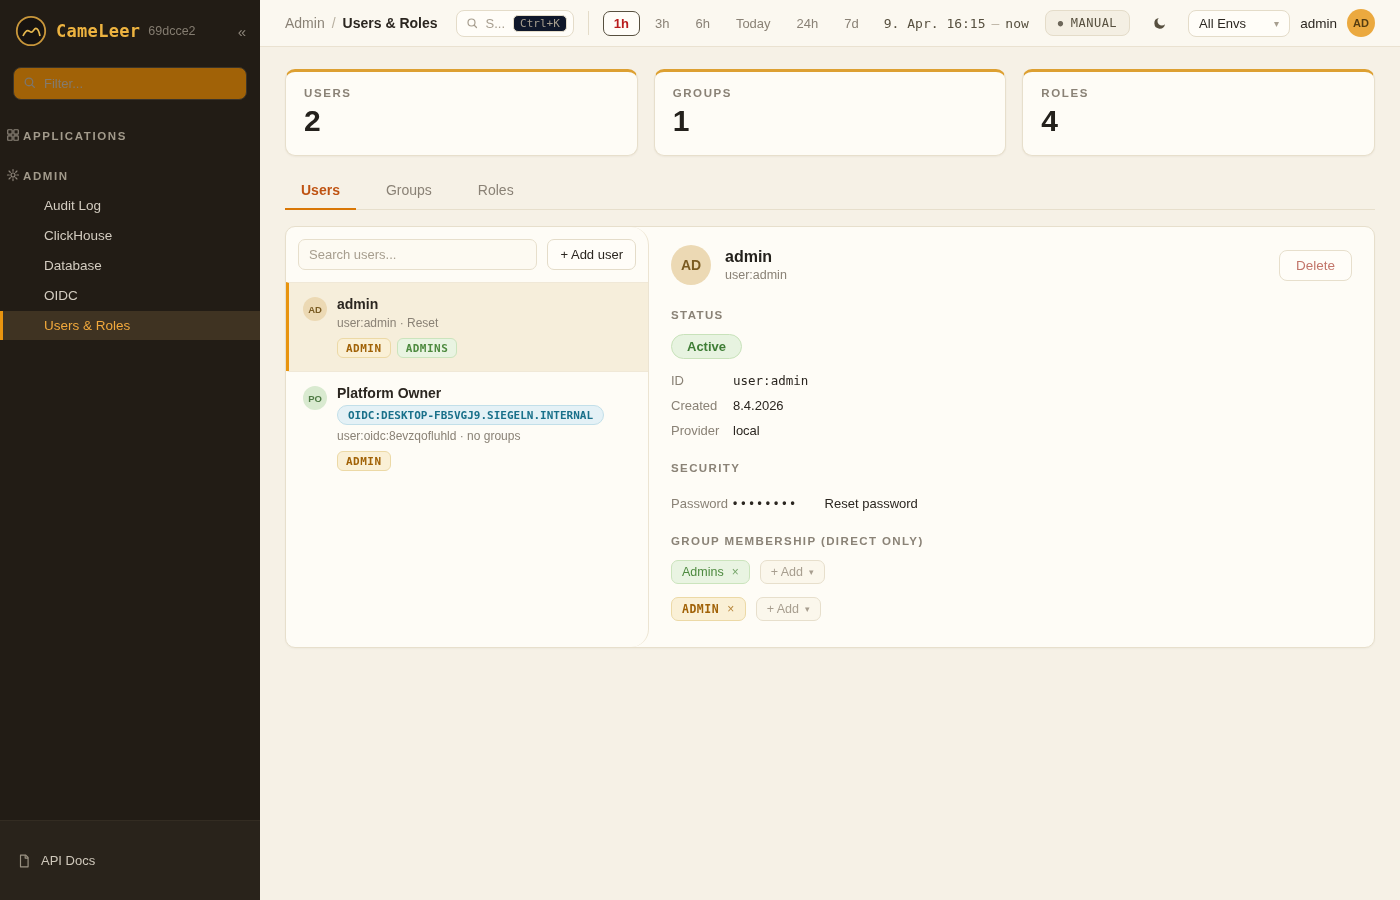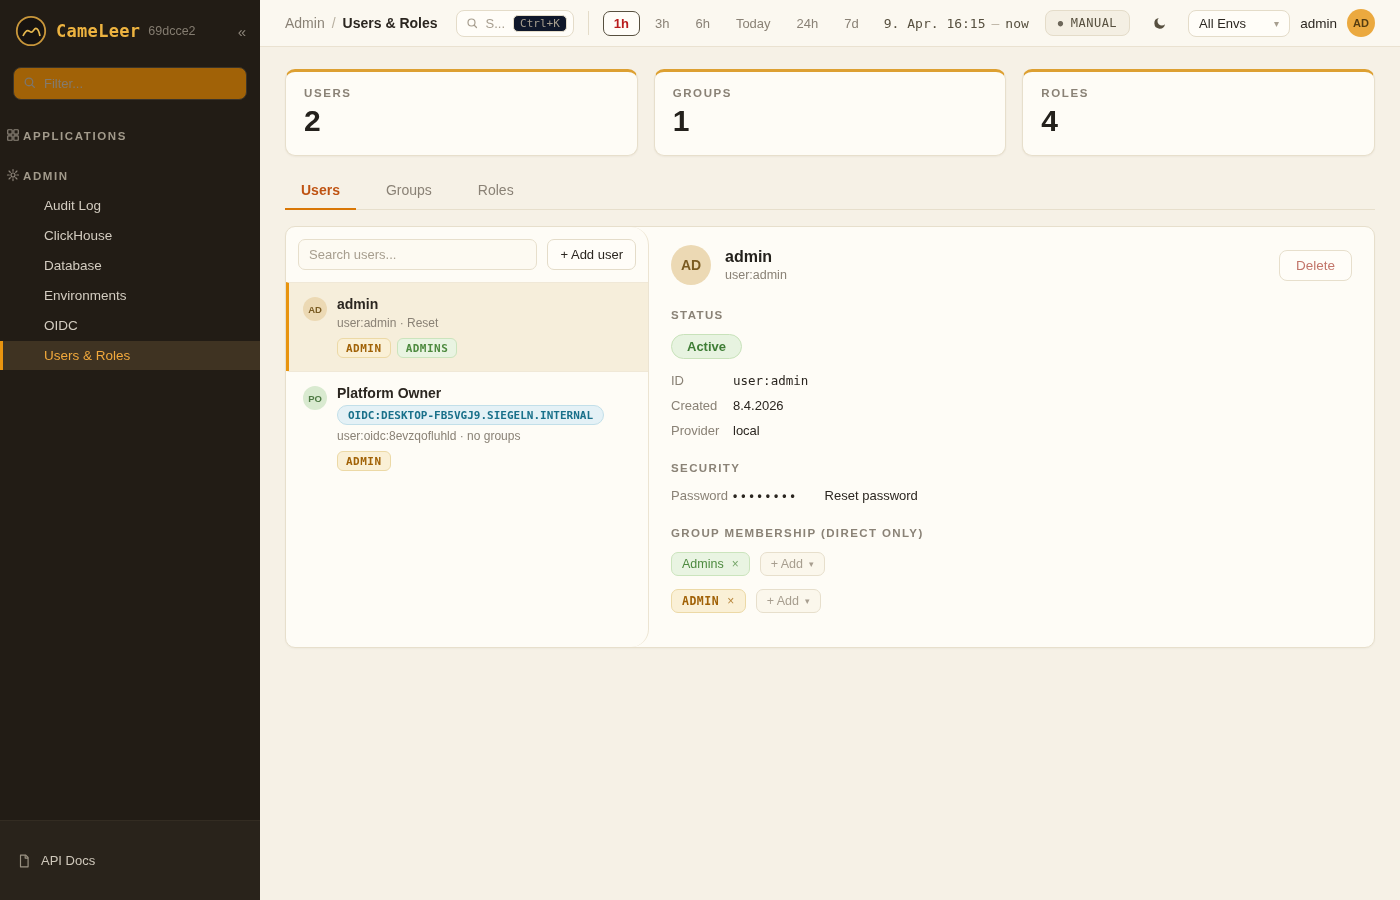--- a/index.html
+++ b/index.html
@@ -88,21 +88,21 @@
   .detail-sub { font-size:12.5px; color:#8a8276; margin-top:2px; }
   .delete-btn { margin-left:auto; border:1px solid #e7dfcc; background:#fffdf8; color:#c2756a; padding:7px 16px; border-radius:8px; font-size:13.5px; cursor:pointer; }
   .sec-heading { margin-top:24px; font-size:11.5px; letter-spacing:1.4px; color:#8a8276; font-weight:bold; }
   .status-badge { display:inline-block; margin-top:13px; background:#e7f3e0; border:1px solid #c8e2ba; color:#3e7d35; padding:4px 15px; border-radius:14px; font-size:13px; font-weight:bold; }
   .fields { margin-top:14px; }
   .field-row { display:flex; font-size:13px; margin-top:10px; align-items:baseline; }
   .field-row:first-child { margin-top:0; }
   .field-label { width:62px; flex-shrink:0; color:#8a8276; }
   .field-value { color:#2b2620; }
   .field-value.mono { font-size:12.5px; }
-  .pw-row { display:flex; align-items:center; margin-top:14px; font-size:13px; }
+  .pw-row { display:flex; align-items:flex-start; margin-top:22px; font-size:13px; }
   .pw-mask { color:#2b2620; letter-spacing:4px; font-weight:bold; font-size:12px; }
   .reset-link { margin-left:26px; color:#2b2620; cursor:pointer; }
   .chip-row { display:flex; align-items:center; gap:10px; margin-top:13px; }
   .chip { display:flex; align-items:center; gap:8px; border-radius:7px; padding:4px 10px; font-size:12.5px; cursor:default; }
   .chip.green { background:#e9f4e2; border:1px solid #cbe4bd; color:#4d8a3f; }
   .chip.amber { background:#faf0d6; border:1px solid #ecd9a6; color:#a16207; font-family:"DejaVu Sans Mono", monospace; font-size:11.5px; font-weight:bold; letter-spacing:.5px; }
   .chip .x { cursor:pointer; opacity:.75; font-size:12px; font-family:"Liberation Sans", sans-serif; font-weight:normal; }
   .add-btn { display:flex; align-items:center; gap:6px; border:1px solid #e7dfcc; background:#fbf7ec; color:#a79e8f; border-radius:7px; padding:4px 10px; font-size:12.5px; cursor:pointer; }
   .add-btn .chev { font-size:9px; }
 </style>
@@ -149,21 +149,20 @@
           <circle cx="12" cy="12" r="3.4"></circle>
           <path d="M12 2.5v3M12 18.5v3M2.5 12h3M18.5 12h3M5.2 5.2l2.1 2.1M16.7 16.7l2.1 2.1M18.8 5.2l-2.1 2.1M7.3 16.7l-2.1 2.1"></path>
         </svg>
       <span>ADMIN</span>
     </div>
 
     <nav>
       <a class="sb-item">Audit Log</a>
       <a class="sb-item">ClickHouse</a>
       <a class="sb-item">Database</a>
-      <a class="sb-item">Environments</a>
       <a class="sb-item">OIDC</a>
       <a class="sb-item active">Users &amp; Roles</a>
     </nav>
 
     <div class="sb-footer">
       <svg width="14" height="14" viewBox="0 0 24 24" fill="none" stroke="currentColor" stroke-width="2" stroke-linejoin="round">
           <path d="M6 2h9l4 4v16H6z"></path>
           <path d="M14 2v5h5"></path>
         </svg>
       <span>API Docs</span>

